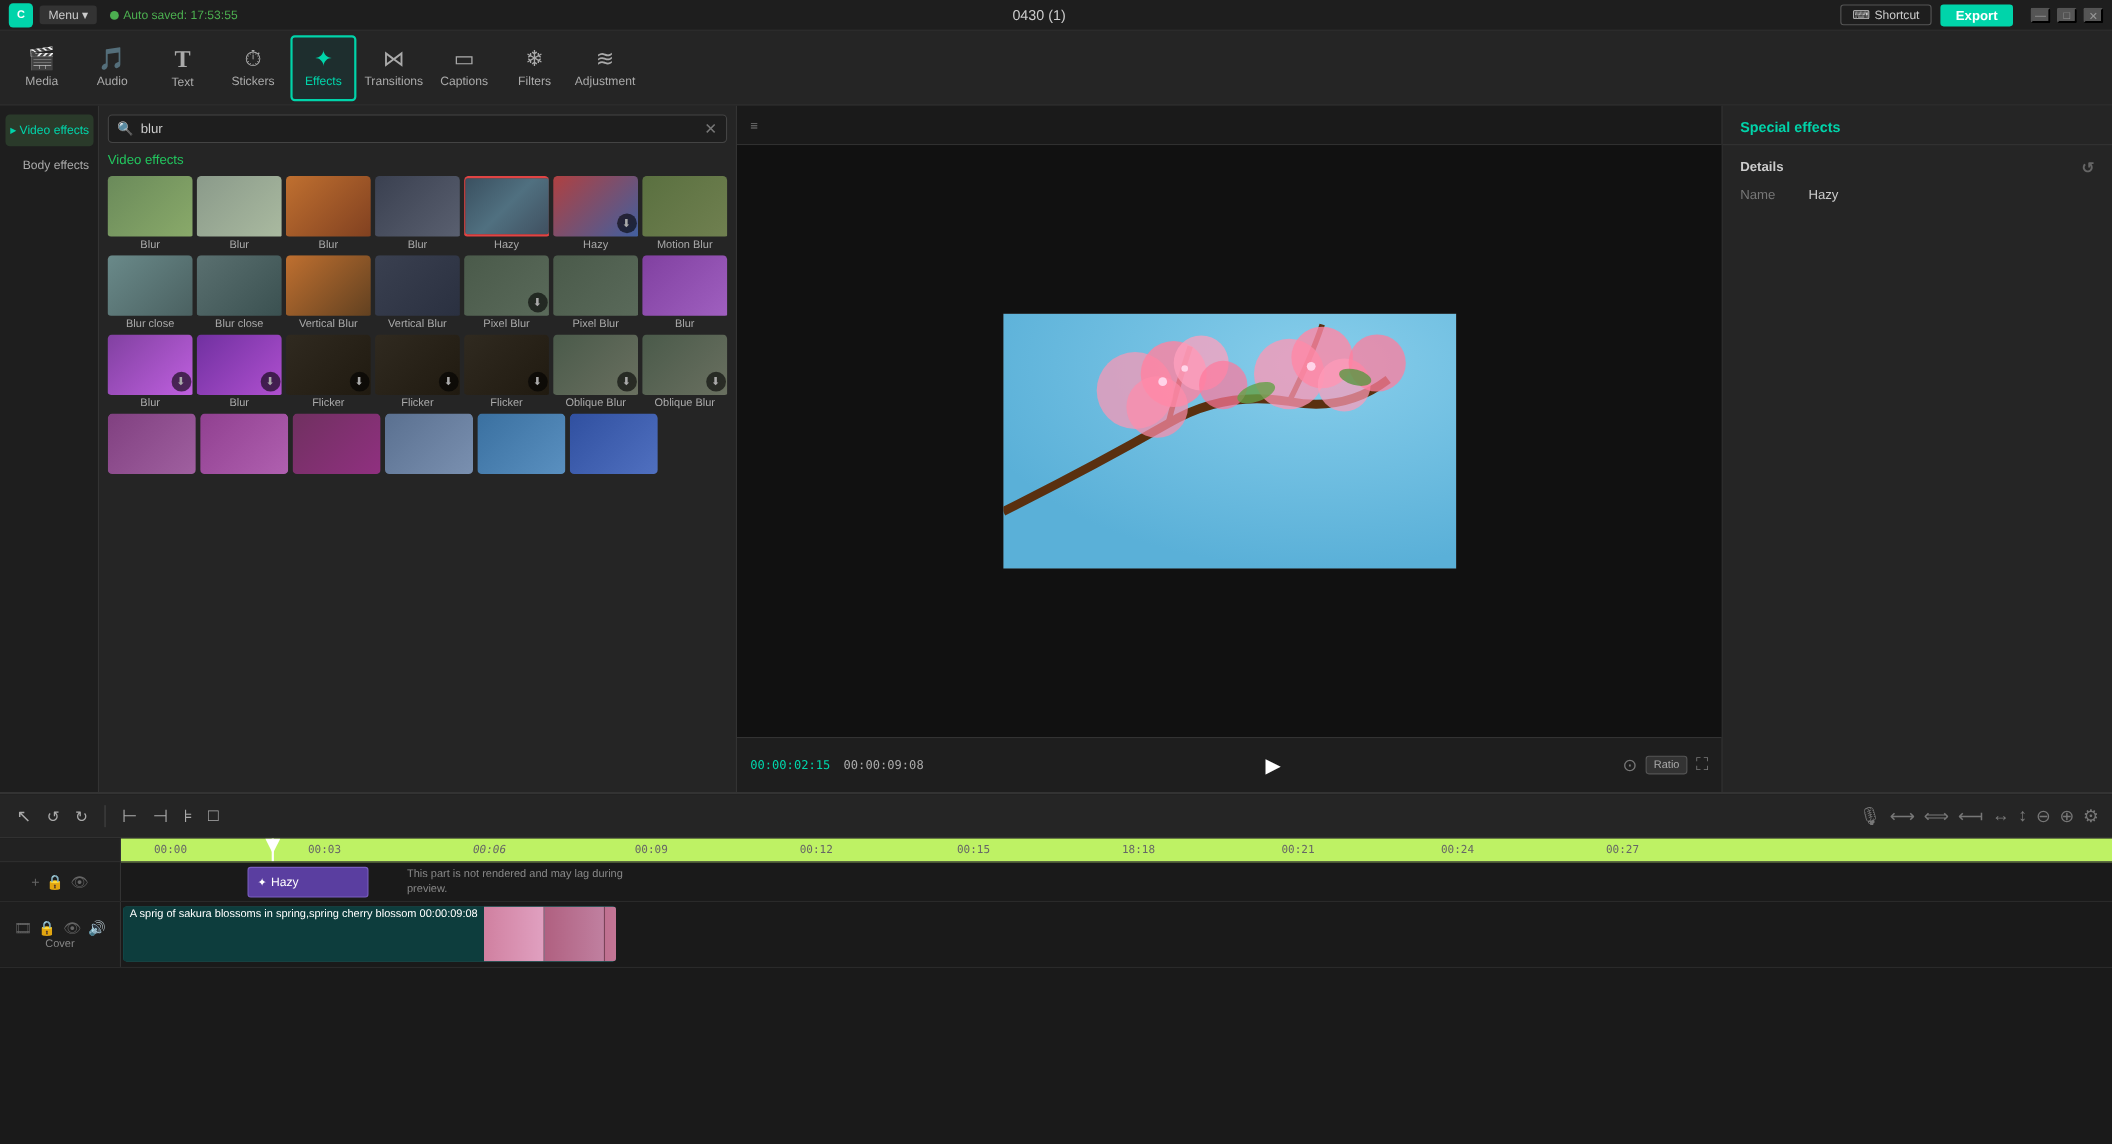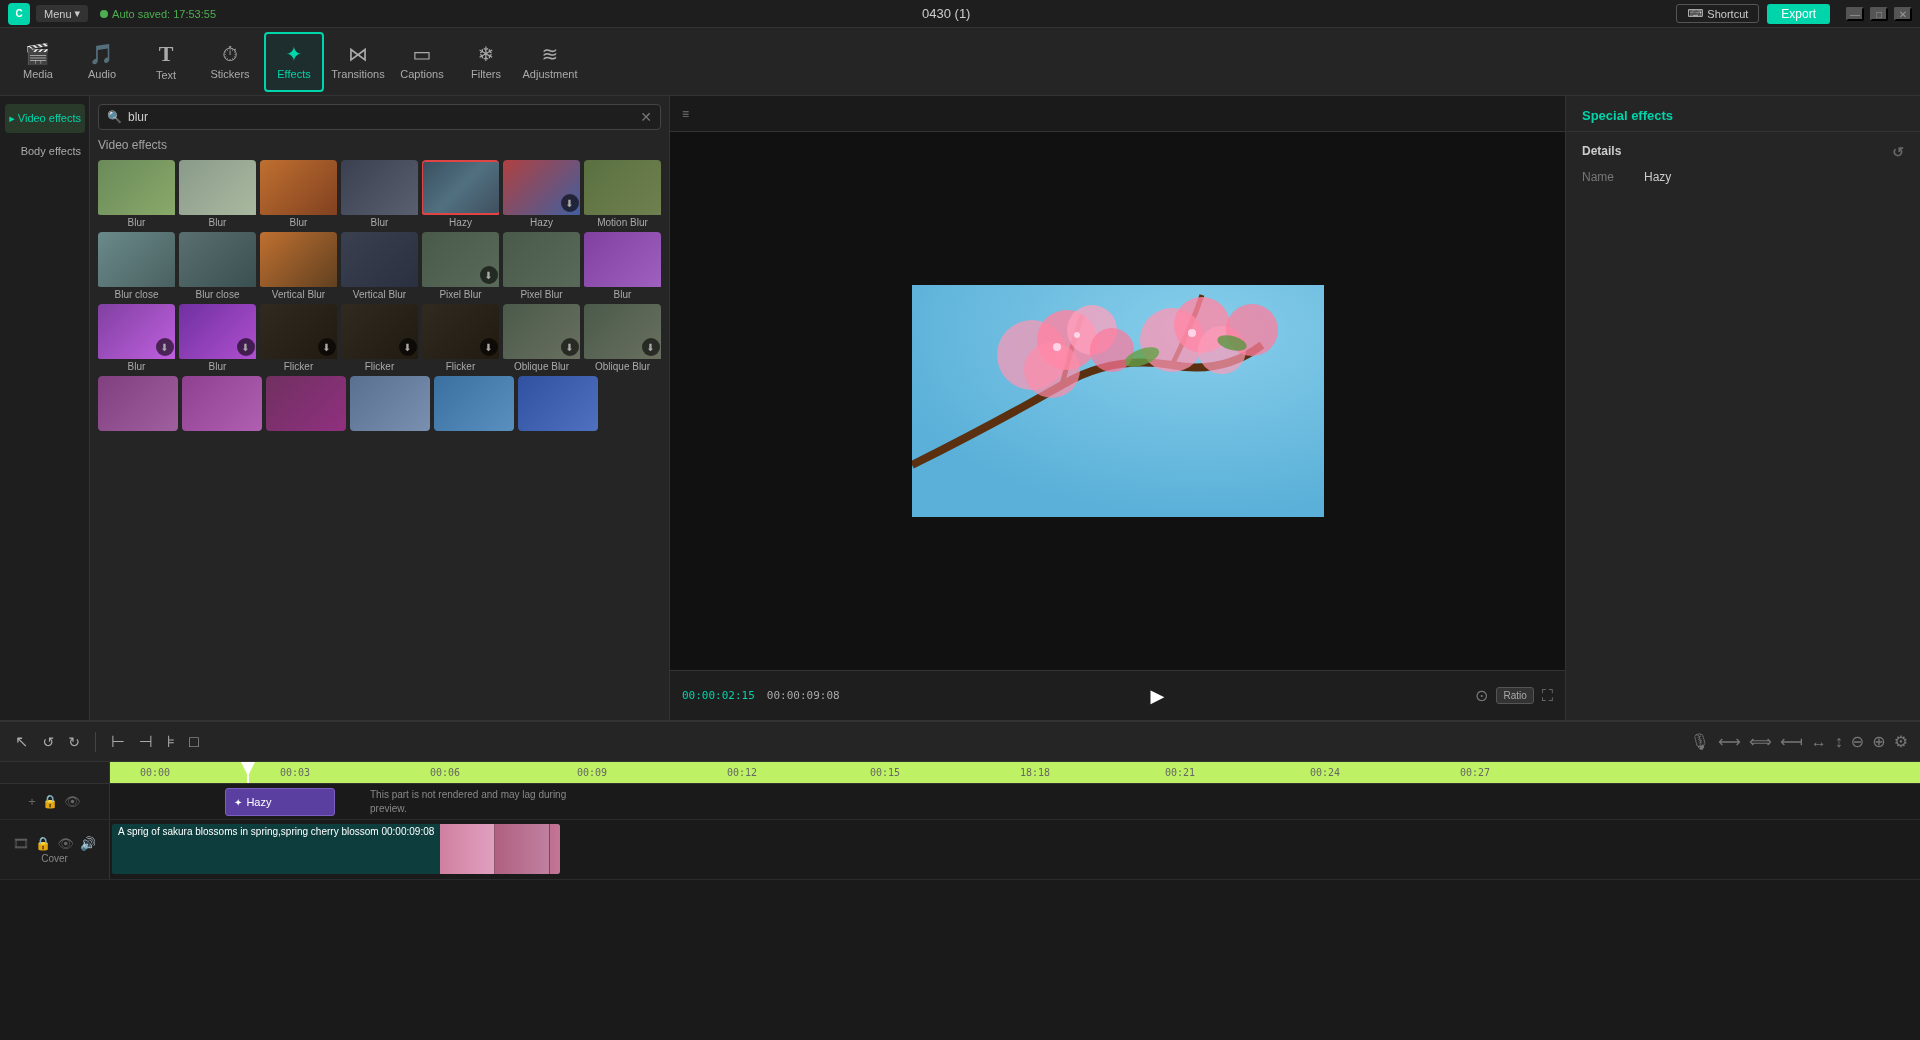--- a/index.html
+++ b/index.html
@@ -8,21 +8,21 @@
     
     .top-bar { height: 28px; background: #1e1e1e; display: flex; align-items: center; padding: 0 8px; border-bottom: 1px solid #333; flex-shrink: 0; }
     .logo { display: flex; align-items: center; gap: 4px; color: #fff; font-weight: bold; font-size: 13px; }
     .logo-icon { width: 22px; height: 22px; background: #00d4aa; border-radius: 4px; display: flex; align-items: center; justify-content: center; color: #fff; font-size: 10px; font-weight: bold; }
     .menu-btn { background: #333; border: none; color: #ccc; padding: 2px 8px; border-radius: 3px; cursor: pointer; font-size: 11px; margin-left: 6px; display: flex; align-items: center; gap: 3px; }
     .autosave { color: #4caf50; font-size: 11px; margin-left: 12px; display: flex; align-items: center; gap: 4px; }
     .autosave-dot { width: 8px; height: 8px; background: #4caf50; border-radius: 50%; }
     .top-center { flex: 1; display: flex; justify-content: center; font-size: 13px; color: #ccc; font-weight: 500; }
     .top-right { display: flex; align-items: center; gap: 8px; }
     .shortcut-btn { background: transparent; border: 1px solid #555; color: #ccc; padding: 2px 10px; border-radius: 3px; cursor: pointer; font-size: 11px; display: flex; align-items: center; gap: 4px; }
-    .export-btn { background: #00d4aa; border: none; color: #fff; padding: 3px 14px; border-radius: 3px; cursor: pointer; font-size: 12px; font-weight: normal; }
+    .export-btn { background: #00d4aa; border: none; color: #fff; padding: 3px 14px; border-radius: 3px; cursor: pointer; font-size: 12px; font-weight: bold; }
     .win-controls { display: flex; gap: 6px; margin-left: 8px; }
     .win-min { background: #555; color: #999; font-size: 10px; border-radius: 2px; width: 18px; height: 14px; }
     .win-max { background: #555; color: #999; font-size: 10px; border-radius: 2px; width: 18px; height: 14px; }
     .win-close { background: #555; color: #999; font-size: 10px; border-radius: 2px; width: 18px; height: 14px; }
 
     
     .toolbar { height: 68px; background: #252525; display: flex; align-items: center; padding: 0 8px; gap: 4px; border-bottom: 1px solid #333; flex-shrink: 0; }
     .tool-item { display: flex; flex-direction: column; align-items: center; justify-content: center; width: 60px; height: 60px; border-radius: 4px; cursor: pointer; color: #aaa; font-size: 11px; gap: 4px; transition: background 0.15s; }
     .tool-item.active { color: #00d4aa; border: 2px solid #00d4aa; background: #1e2e2e; }
     .tool-icon { font-size: 20px; line-height: 1; }
@@ -36,21 +36,21 @@
     
     .sidebar { width: 90px; background: #1e1e1e; border-right: 1px solid #333; display: flex; flex-direction: column; padding: 8px 4px; gap: 4px; align-items: flex-end; }
     .sidebar-btn { display: flex; flex-direction: column; align-items: center; justify-content: center; padding: 8px 4px; border-radius: 4px; cursor: pointer; color: #aaa; font-size: 11px; gap: 3px; }
     .sidebar-btn.active { background: #2a3a2a; color: #00d4aa; }
 
     
     .effects-panel { flex: 1; display: flex; flex-direction: column; padding: 8px; overflow: hidden; }
     .search-bar { display: flex; align-items: center; background: #1e1e1e; border: 1px solid #444; border-radius: 4px; padding: 4px 8px; margin-bottom: 8px; gap: 6px; }
     .search-bar input { background: transparent; border: none; color: #ccc; font-size: 12px; flex: 1; outline: none; }
     .search-clear { color: #777; cursor: pointer; font-size: 14px; }
-    .section-title { color: #a3a3a3; font-size: 12px; margin-bottom: 8px; }
+    .section-title { color: #22c55e; font-size: 12px; margin-bottom: 8px; }
     .effect-item { display: flex; flex-direction: column; align-items: center; cursor: pointer; border-radius: 4px; overflow: hidden; }
     .effect-thumb { width: 80px; height: 55px; border-radius: 4px; overflow: hidden; position: relative; }
     .effect-label { font-size: 10px; color: #aaa; margin-top: 2px; text-align: center; width: 80px; white-space: nowrap; overflow: hidden; text-overflow: ellipsis; }
     .download-badge { position: absolute; bottom: 3px; right: 3px; background: rgba(0,0,0,0.6); border-radius: 50%; width: 18px; height: 18px; display: flex; align-items: center; justify-content: center; color: #aaa; font-size: 10px; }
 
     
     .player-area { flex: 1; background: #1a1a1a; display: flex; flex-direction: column; }
     .player-header { height: 36px; display: flex; align-items: center; padding: 0 12px; border-bottom: 1px solid #333; }
     .player-title { color: #aaa; font-size: 12px; flex: 1; }
     .player-menu-icon { color: #777; cursor: pointer; }
@@ -493,21 +493,21 @@
           <span class="cover-label">Cover</span>
         </div>
       </div>
     </div>
 
     <div class="timeline-tracks" style="flex:1; position:relative; overflow:hidden;">
 
       <div class="timeline-ruler">
         <div class="ruler-tick" style="left:30px;">00:00</div>
         <div class="ruler-tick" style="left:170px;">00:03</div>
-        <div class="ruler-tick" style="left:320px;">00:06</div>
+        <div class="ruler-tick" style="left:320px;font-style:italic;">00:06</div>
         <div class="ruler-tick" style="left:467px;">00:09</div>
         <div class="ruler-tick" style="left:617px;">00:12</div>
         <div class="ruler-tick" style="left:760px;">00:15</div>
         <div class="ruler-tick" style="left:910px;">18:18</div>
         <div class="ruler-tick" style="left:1055px;">00:21</div>
         <div class="ruler-tick" style="left:1200px;">00:24</div>
         <div class="ruler-tick" style="left:1350px;">00:27</div>
 
         <div class="playhead">
           <div class="playhead-head"></div>

